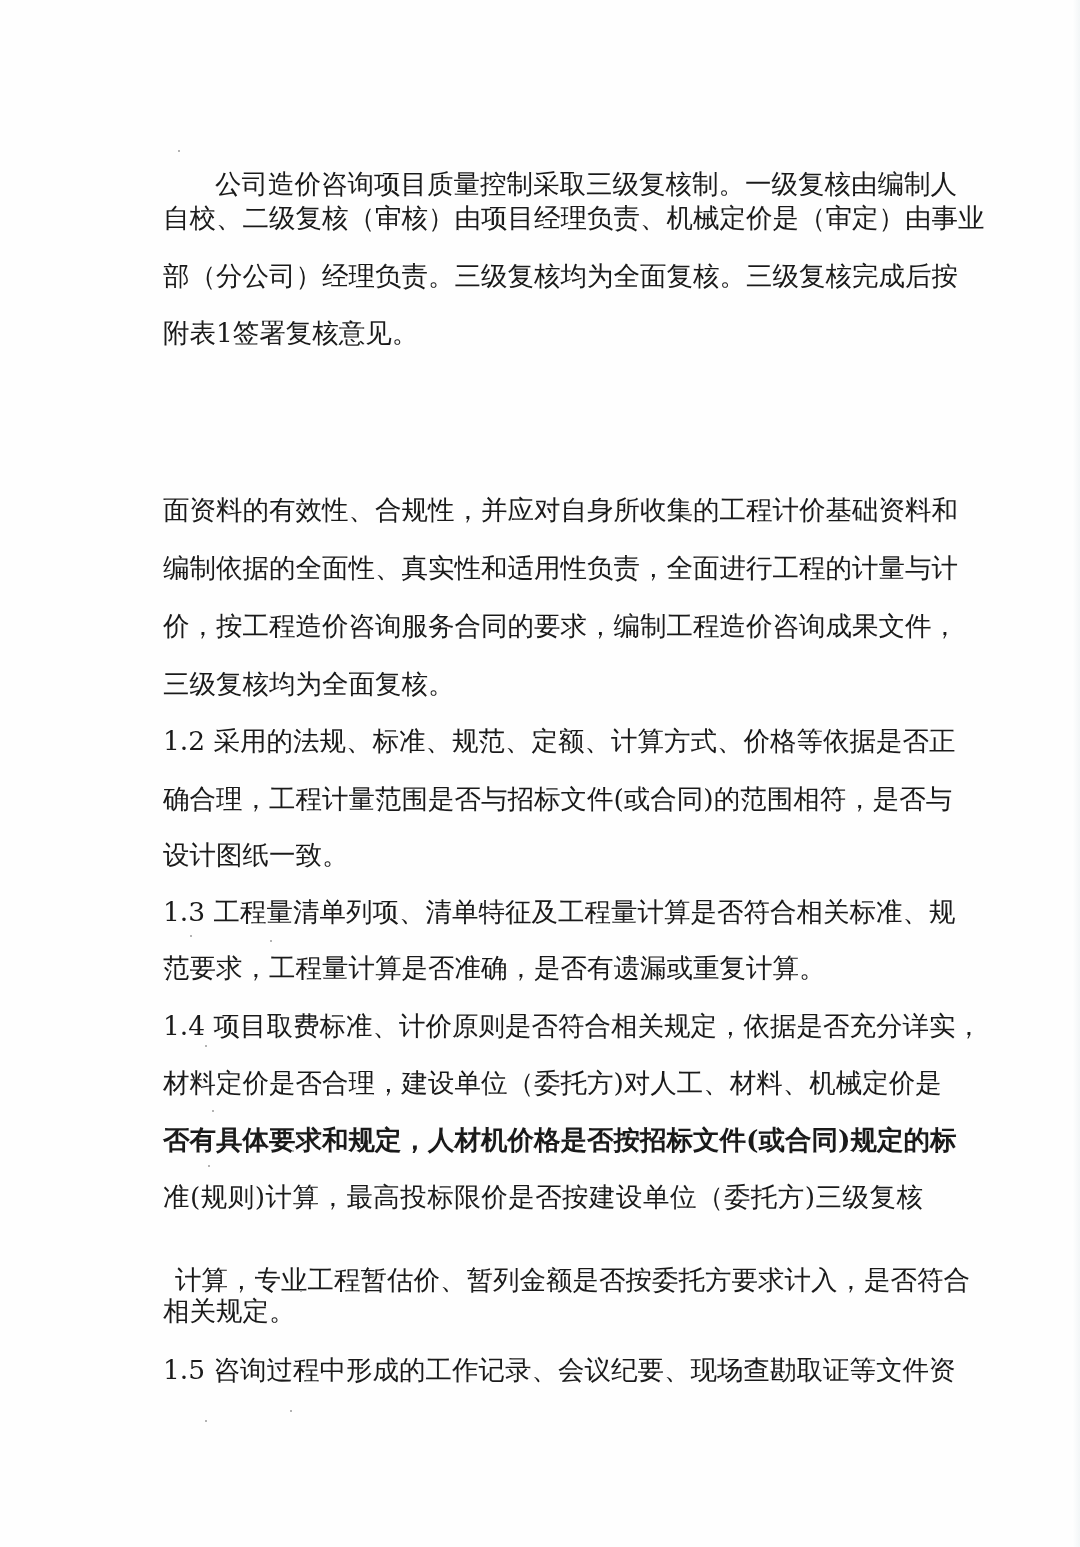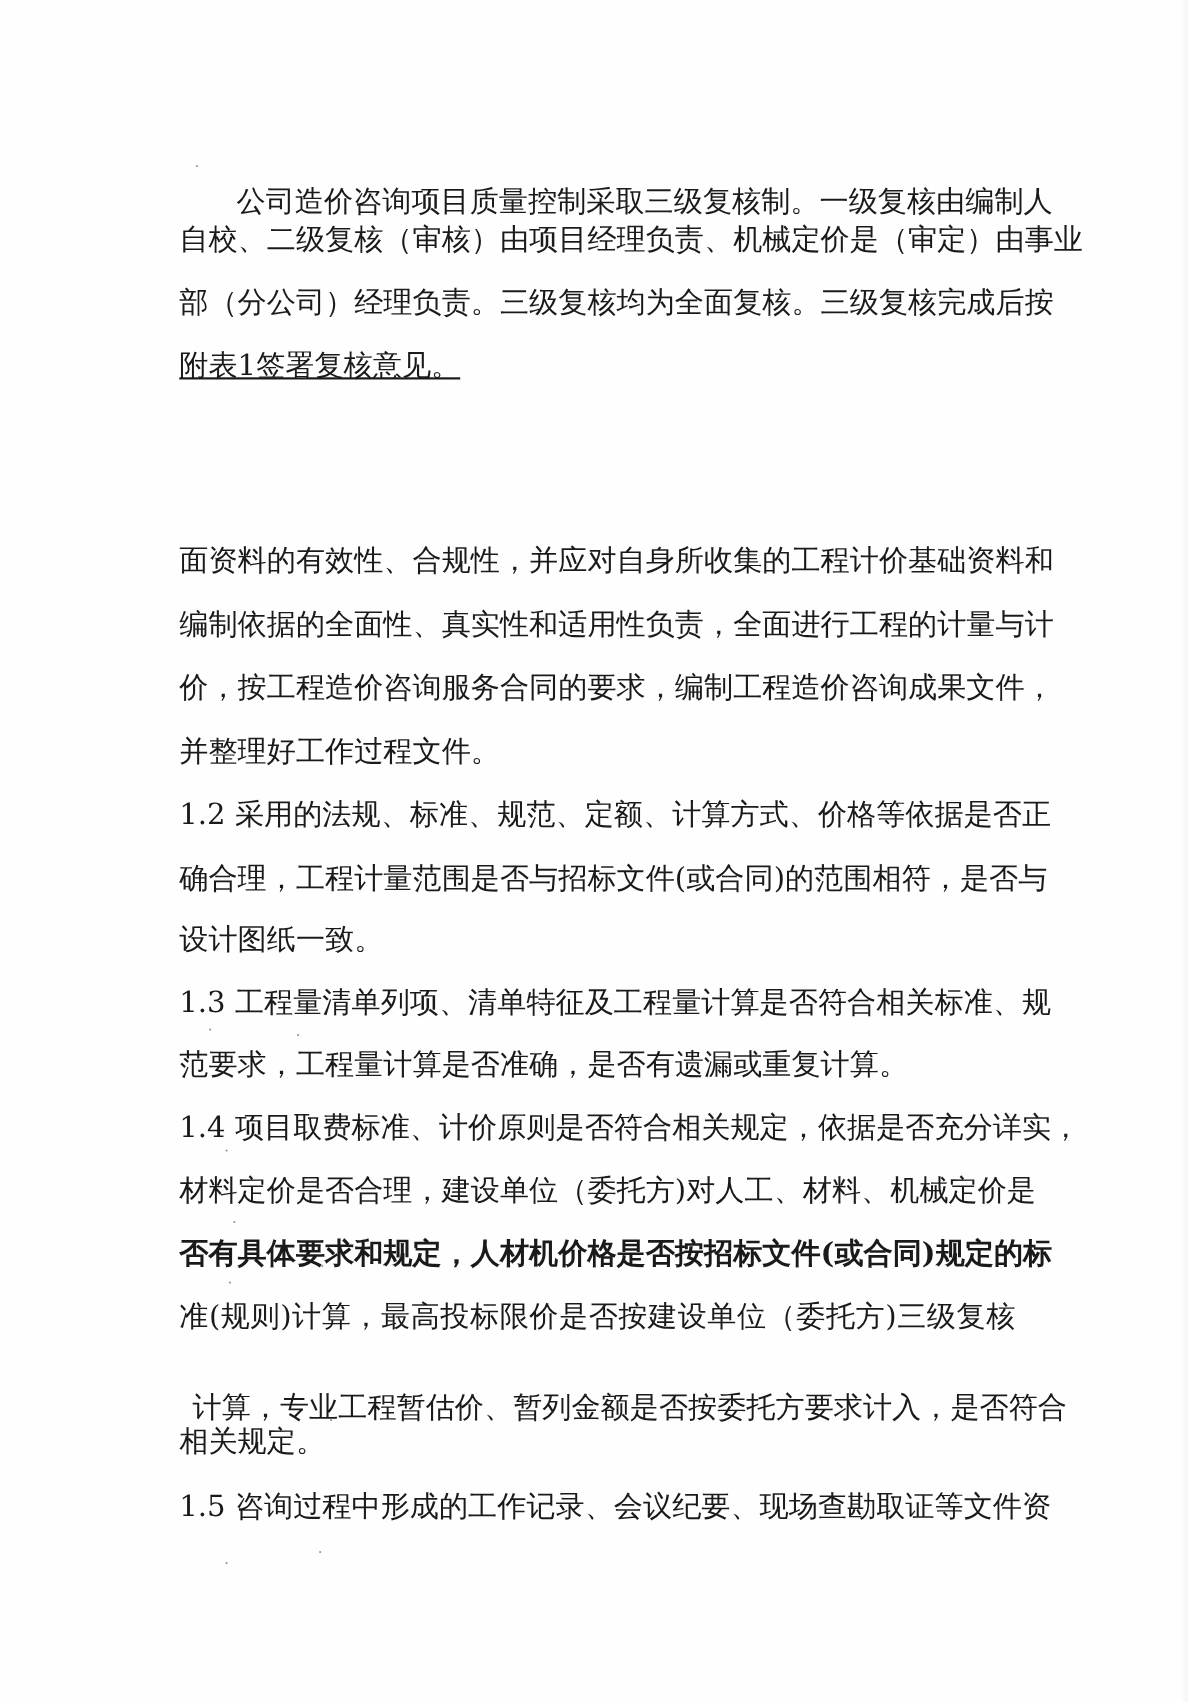--- a/index.html
+++ b/index.html
@@ -26,27 +26,27 @@
 </style>
 </head>
 <body>
 
 <div class="page">
   <div class="edge-right"></div>
 
   <div class="line indent" style="top:143px;margin-top:24px;">公司造价咨询项目质量控制采取三级复核制。一级复核由编制人</div>
   <div class="line" style="top:201px;">自校、二级复核（审核）由项目经理负责、机械定价是（审定）由事业</div>
   <div class="line" style="top:259px;">部（分公司）经理负责。三级复核均为全面复核。三级复核完成后按</div>
-  <div class="line last" style="top:316px;text-decoration:underline;">附表1签署复核意见。</div>
+  <div class="line last" style="top:316px;">附表1签署复核意见。</div>
 
 
   <div class="line" style="top:493px;">面资料的有效性、合规性，并应对自身所收集的工程计价基础资料和</div>
   <div class="line" style="top:551px;">编制依据的全面性、真实性和适用性负责，全面进行工程的计量与计</div>
   <div class="line" style="top:609px;">价，按工程造价咨询服务合同的要求，编制工程造价咨询成果文件，</div>
-  <div class="line last" style="top:667px;">并整理好工作过程文件。</div>
+  <div class="line last" style="top:667px;">三级复核均为全面复核。</div>
 
   <div class="line" style="top:724px;">1.2 采用的法规、标准、规范、定额、计算方式、价格等依据是否正</div>
   <div class="line" style="top:782px;">确合理，工程计量范围是否与招标文件(或合同)的范围相符，是否与</div>
   <div class="line last" style="top:838px;">设计图纸一致。</div>
 
   <div class="line" style="top:895px;">1.3 工程量清单列项、清单特征及工程量计算是否符合相关标准、规</div>
   <div class="line last" style="top:951px;">范要求，工程量计算是否准确，是否有遗漏或重复计算。</div>
 
   <div class="line" style="top:1009px;">1.4 项目取费标准、计价原则是否符合相关规定，依据是否充分详实，</div>
   <div class="line" style="top:1066px;">材料定价是否合理，建设单位（委托方)对人工、材料、机械定价是</div>

